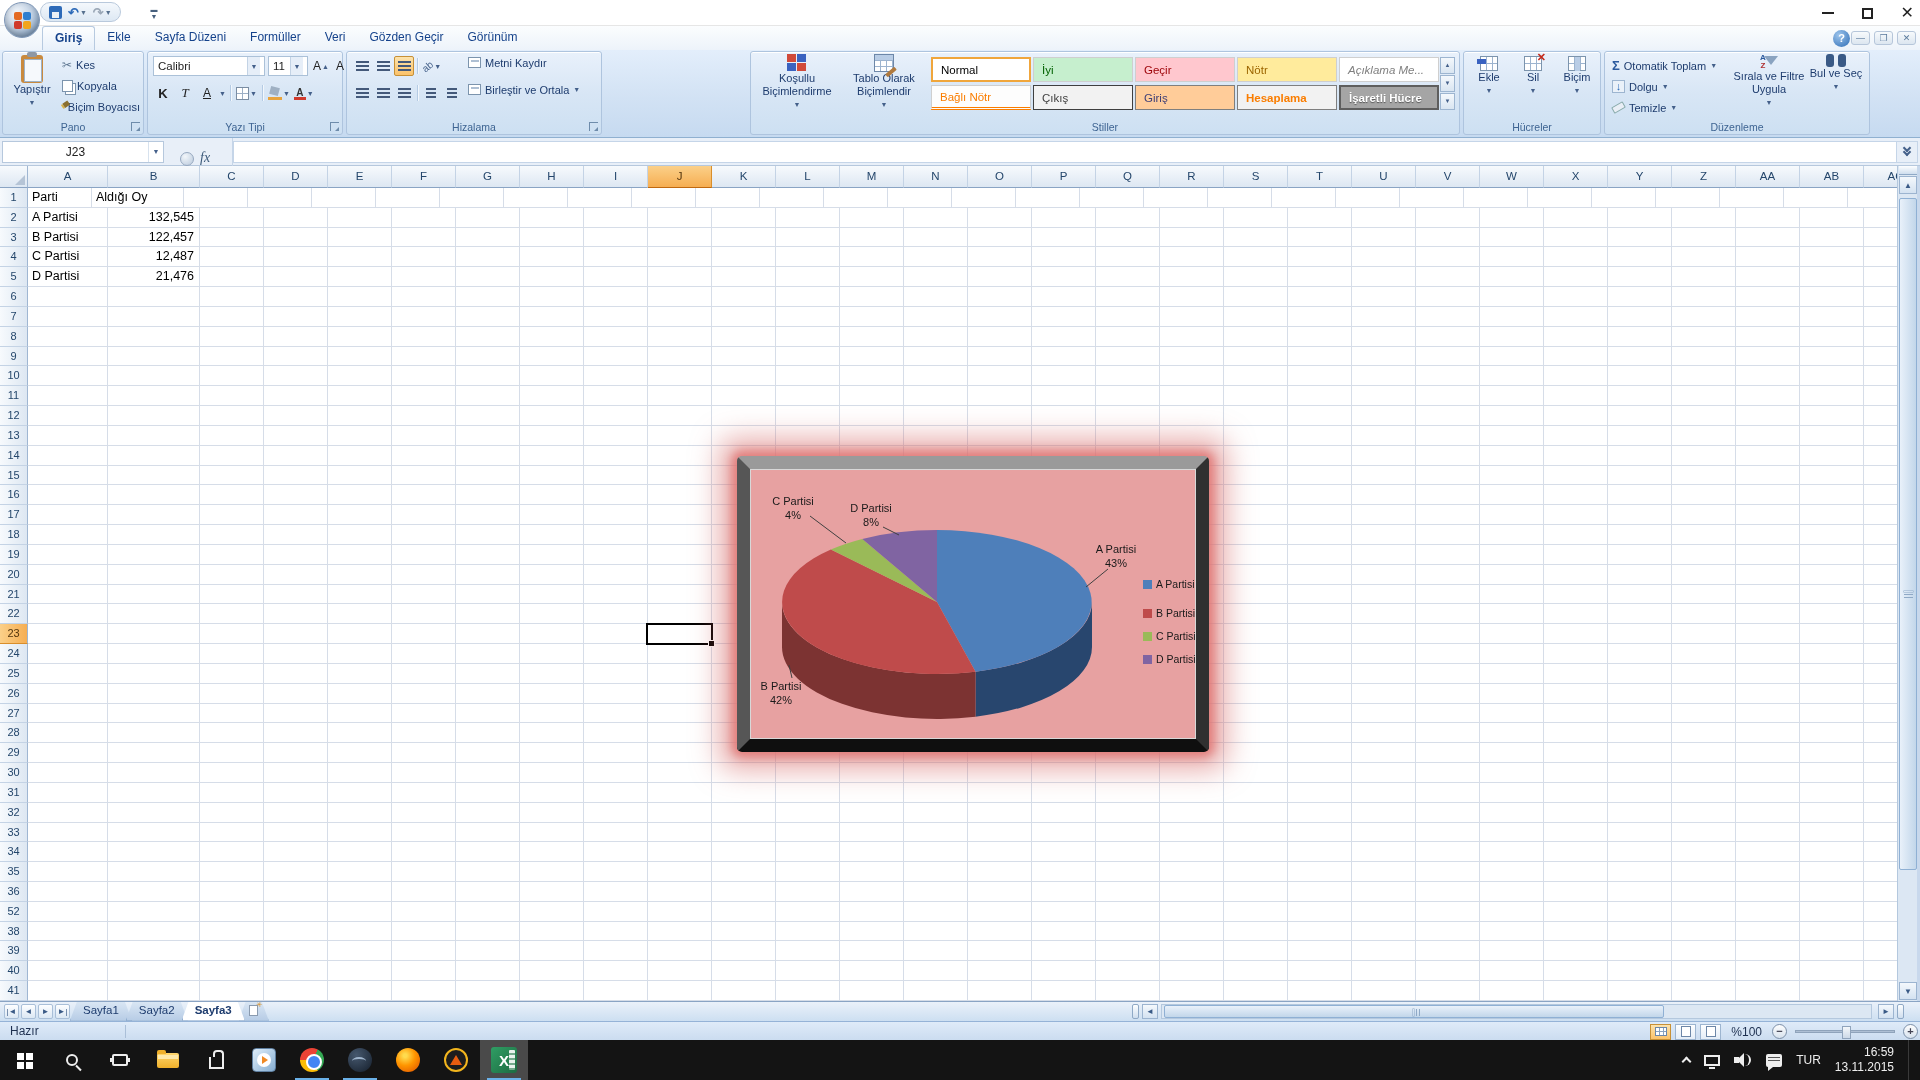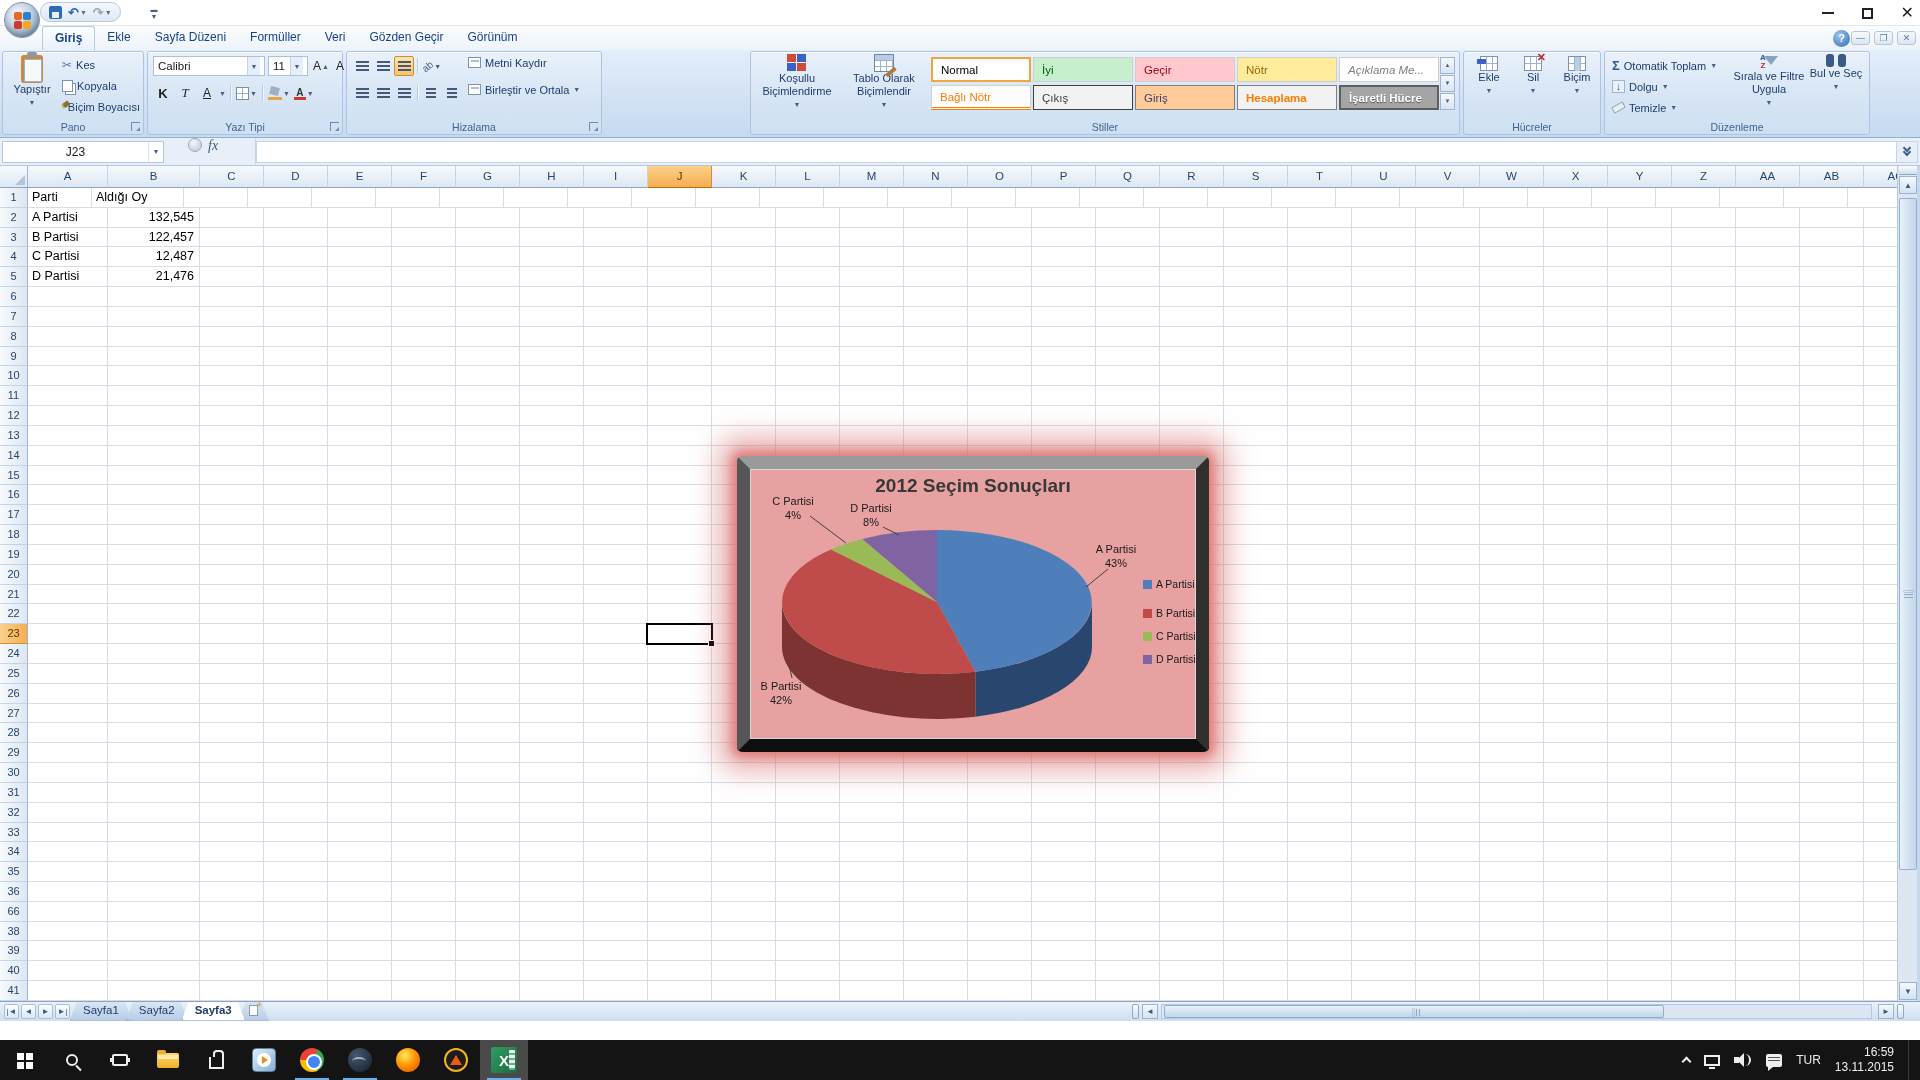--- a/index.html
+++ b/index.html
@@ -156,21 +156,21 @@
   .az-ic::after{content:"";position:absolute;right:0;top:2px;border-left:7px solid transparent;border-right:7px solid transparent;border-top:9px solid #8aa3c0}
   .bino{width:20px;height:13px;position:relative}
   .bino::before,.bino::after{content:"";position:absolute;top:0;width:8px;height:13px;background:#3a5a86;border-radius:3px}
   .bino::before{left:0}.bino::after{right:0}
 
   
   .fbar{position:absolute;left:0;top:138px;right:0;height:28px;background:#e8eff8;border-bottom:1px solid #b6c8dd;display:flex;align-items:center}
   .namebox{width:162px;height:22px;background:#fff;border:1px solid #b6c8dd;margin-left:2px;display:flex;align-items:center}
   .namebox .nb-text{flex:1;text-align:center;font-size:12px;color:#222}
   .namebox .dd{width:15px;height:20px;display:flex;align-items:center;justify-content:center;font-size:7px;color:#44608a;border-left:1px solid #d7e2ee}
-  .fxzone{width:92px;height:28px;display:flex;align-items:flex-start;gap:6px;padding-left:24px;border-right:1px solid #c5d5e8}
+  .fxzone{width:69px;height:28px;display:flex;align-items:flex-end;gap:6px;padding-left:16px;border-right:1px solid #c5d5e8}
   .fxball{width:14px;height:14px;border-radius:50%;background:radial-gradient(circle at 35% 30%,#f2f6fa,#b9c9dc);border:1px solid #97a9c0}
   .fxtext{font-family:"Liberation Serif",serif;font-style:italic;font-size:14px;color:#3c5a7a}
   .finput{flex:1;height:22px;background:#fff;border:1px solid #c5d5e8;border-right:none;margin-right:0}
   .fchev{width:22px;height:22px;background:#e8eff8;border:1px solid #c5d5e8;display:flex;flex-direction:column;align-items:center;justify-content:center;gap:1px;margin-right:2px}
   .chev{width:6px;height:6px;border-right:2px solid #44608a;border-bottom:2px solid #44608a;transform:rotate(45deg);margin-top:-3px}
 
   
   .sheet{position:absolute;left:0;top:166px;width:1920px;height:835px;background:#fff;overflow:hidden}
   #col-headers{position:absolute;left:0;top:0;width:1897px;height:22px;display:flex;overflow:hidden}
   .corner{width:28px;height:22px;background:linear-gradient(#f7fafd,#dde7f2);border-right:1px solid #9fb6d2;border-bottom:1px solid #8aa4c4;position:relative;flex:none}
@@ -1731,21 +1731,21 @@
           <div class="gcell" style="width:64px"></div>
           <div class="gcell" style="width:64px"></div>
           <div class="gcell" style="width:64px"></div>
           <div class="gcell" style="width:64px"></div>
           <div class="gcell" style="width:64px"></div>
           <div class="gcell" style="width:64px"></div>
           <div class="gcell" style="width:64px"></div>
           <div class="gcell" style="width:64px"></div>
         </div>
         <div class="grow">
-          <div class="rowh">66</div>
+          <div class="rowh">52</div>
           <div class="gcell" style="width:80px"></div>
           <div class="gcell" style="width:92px"></div>
           <div class="gcell" style="width:64px"></div>
           <div class="gcell" style="width:64px"></div>
           <div class="gcell" style="width:64px"></div>
           <div class="gcell" style="width:64px"></div>
           <div class="gcell" style="width:64px"></div>
           <div class="gcell" style="width:64px"></div>
           <div class="gcell" style="width:64px"></div>
           <div class="gcell" style="width:64px"></div>
@@ -1907,21 +1907,20 @@
             <path d="M225.5,202.7 A155,72 0 0 1 32.0,133.0 l0,45 A155,72 0 0 0 225.5,247.7 Z" fill="#7c3332"></path>
             <path d="M187,133 L187.0,61.0 A155,72 0 0 1 225.5,202.7 Z" fill="#4e7fba"></path>
             <path d="M187,133 L225.5,202.7 A155,72 0 0 1 80.9,80.5 Z" fill="#bf4b4b"></path>
             <path d="M187,133 L80.9,80.5 A155,72 0 0 1 112.3,69.9 Z" fill="#9aba58"></path>
             <path d="M187,133 L112.3,69.9 A155,72 0 0 1 187.0,61.0 Z" fill="#8064a2"></path>
             <path d="M60,47 L96,74" stroke="#404040" stroke-width="1" fill="none"></path>
             <path d="M133,58 L149,66" stroke="#404040" stroke-width="1" fill="none"></path>
             <path d="M358,100 L336,118" stroke="#404040" stroke-width="1" fill="none"></path>
             <path d="M42,209 L39,196" stroke="#404040" stroke-width="1" fill="none"></path>
           </svg>
-        <div class="ctitle">2012 Seçim Sonuçları</div>
         <div class="clabel" id="lbl-c">
           <div>C Partisi</div>
             <div>4%</div>
         </div>
         <div class="clabel" id="lbl-d">
           <div>D Partisi</div>
             <div>8%</div>
         </div>
         <div class="clabel" id="lbl-a">
           <div>A Partisi</div>
@@ -1978,20 +1977,41 @@
       <span class="hsplit"></span>
       <span class="harrow">◄</span>
       <div class="htrack">
           <div class="hthumb"></div>
         </div>
       <span class="harrow">►</span>
       <span class="hsplit" style="margin-left:3px"></span>
     </div>
   </div>
 
+  <div class="statusbar">
+    <span class="smode">Hazır</span>
+    <span class="sdiv"></span>
+    <div class="sright">
+      <span class="viewb on">
+          <span class="vb-grid"></span>
+        </span>
+      <span class="viewb">
+          <span class="vb-page"></span>
+        </span>
+      <span class="viewb">
+          <span class="vb-page"></span>
+        </span>
+      <span class="zoomtxt">%100</span>
+      <span class="zbtn">−</span>
+      <span class="ztrack">
+          <span class="zthumb"></span>
+        </span>
+      <span class="zbtn">+</span>
+    </div>
+  </div>
 
   <div class="taskbar">
     <div class="tb-slot">
         <span class="ic-start"></span>
       </div>
     <div class="tb-slot">
         <span class="ic-search"></span>
       </div>
     <div class="tb-slot">
         <span class="ic-task"></span>

